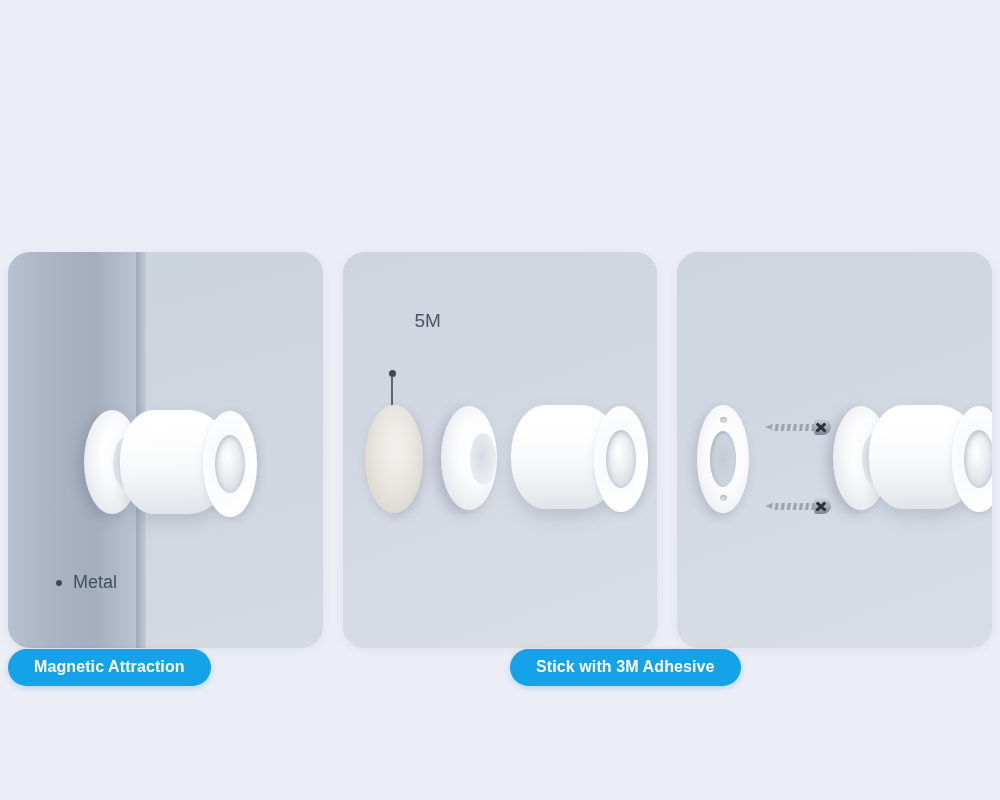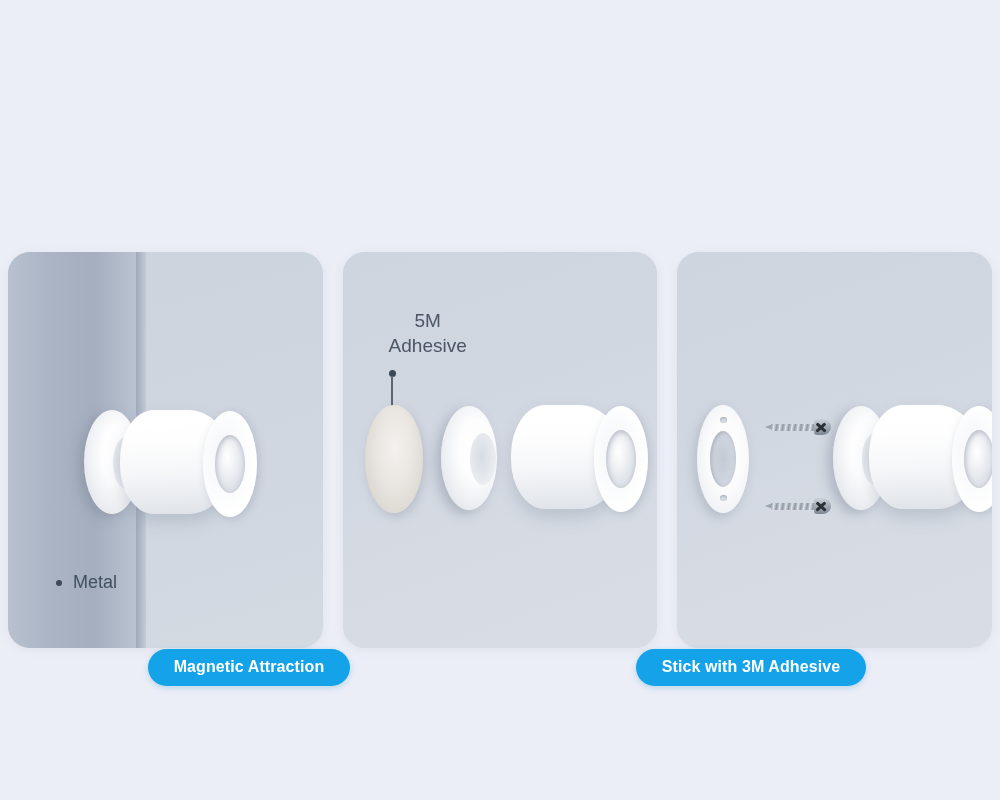--- a/index.html
+++ b/index.html
@@ -207,21 +207,21 @@
   .screw-cross { transform:rotate(42deg); }
   .screw-cross2 { transform:rotate(-42deg); }
 
   
   .pills {
     position:absolute;
     top:649px; left:8px;
     width:984px;
     display:flex; gap:20px;
   }
-  .pill-wrap { flex:1 1 0; display:flex; justify-content:center; }
+  .pill-wrap { flex:1 1 0; display:flex; }
   .pill {
     display:inline-block;
     padding:9px 26px 10px;
     border-radius:20px;
     background:#14a2e8;
     color:#ffffff;
     font-size:16px;
     font-weight:bold;
     letter-spacing:0.1px;
     white-space:nowrap;
@@ -254,21 +254,20 @@
         </div>
       </div>
     </div>
 
     <div class="card">
       <div class="card-inner">
         <div class="plain-bg"></div>
 
         <div class="callout" style="left:10px; top:56px; width:150px;">
           <div>5M</div>
-          <div>Adhesive</div>
         </div>
         <div class="leader-dot" style="left:46px; top:118px;"></div>
         <div class="leader-line" style="left:48.7px; top:124px; height:60px;"></div>
 
         <div class="sensor" style="left:18px; top:145px;">
           <div class="adhesive-pad" style="left:4px; top:8px;"></div>
           <div class="base-disc" style="left:80px; top:9px;"></div>
           <div class="barrel" style="left:150px; top:8px;"></div>
           <div class="face" style="left:233px; top:9px;"></div>
           <div class="lens" style="left:245px; top:33px;"></div>

